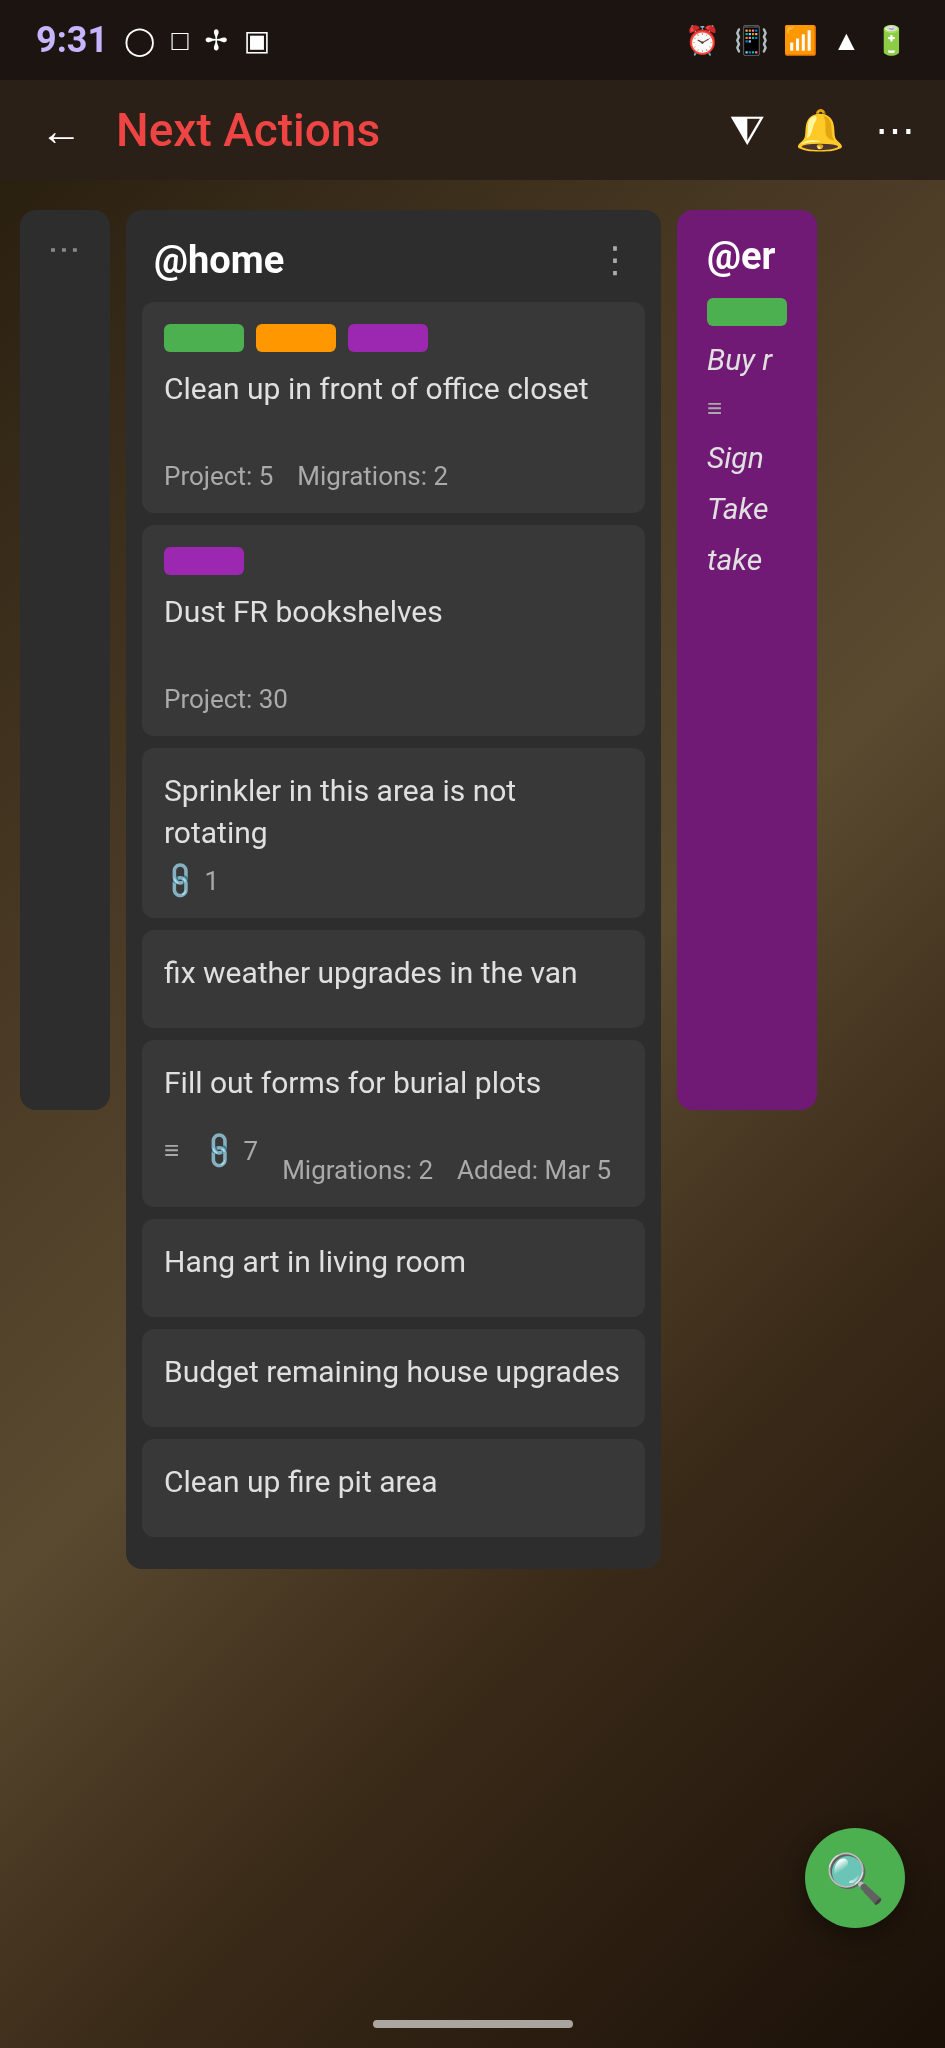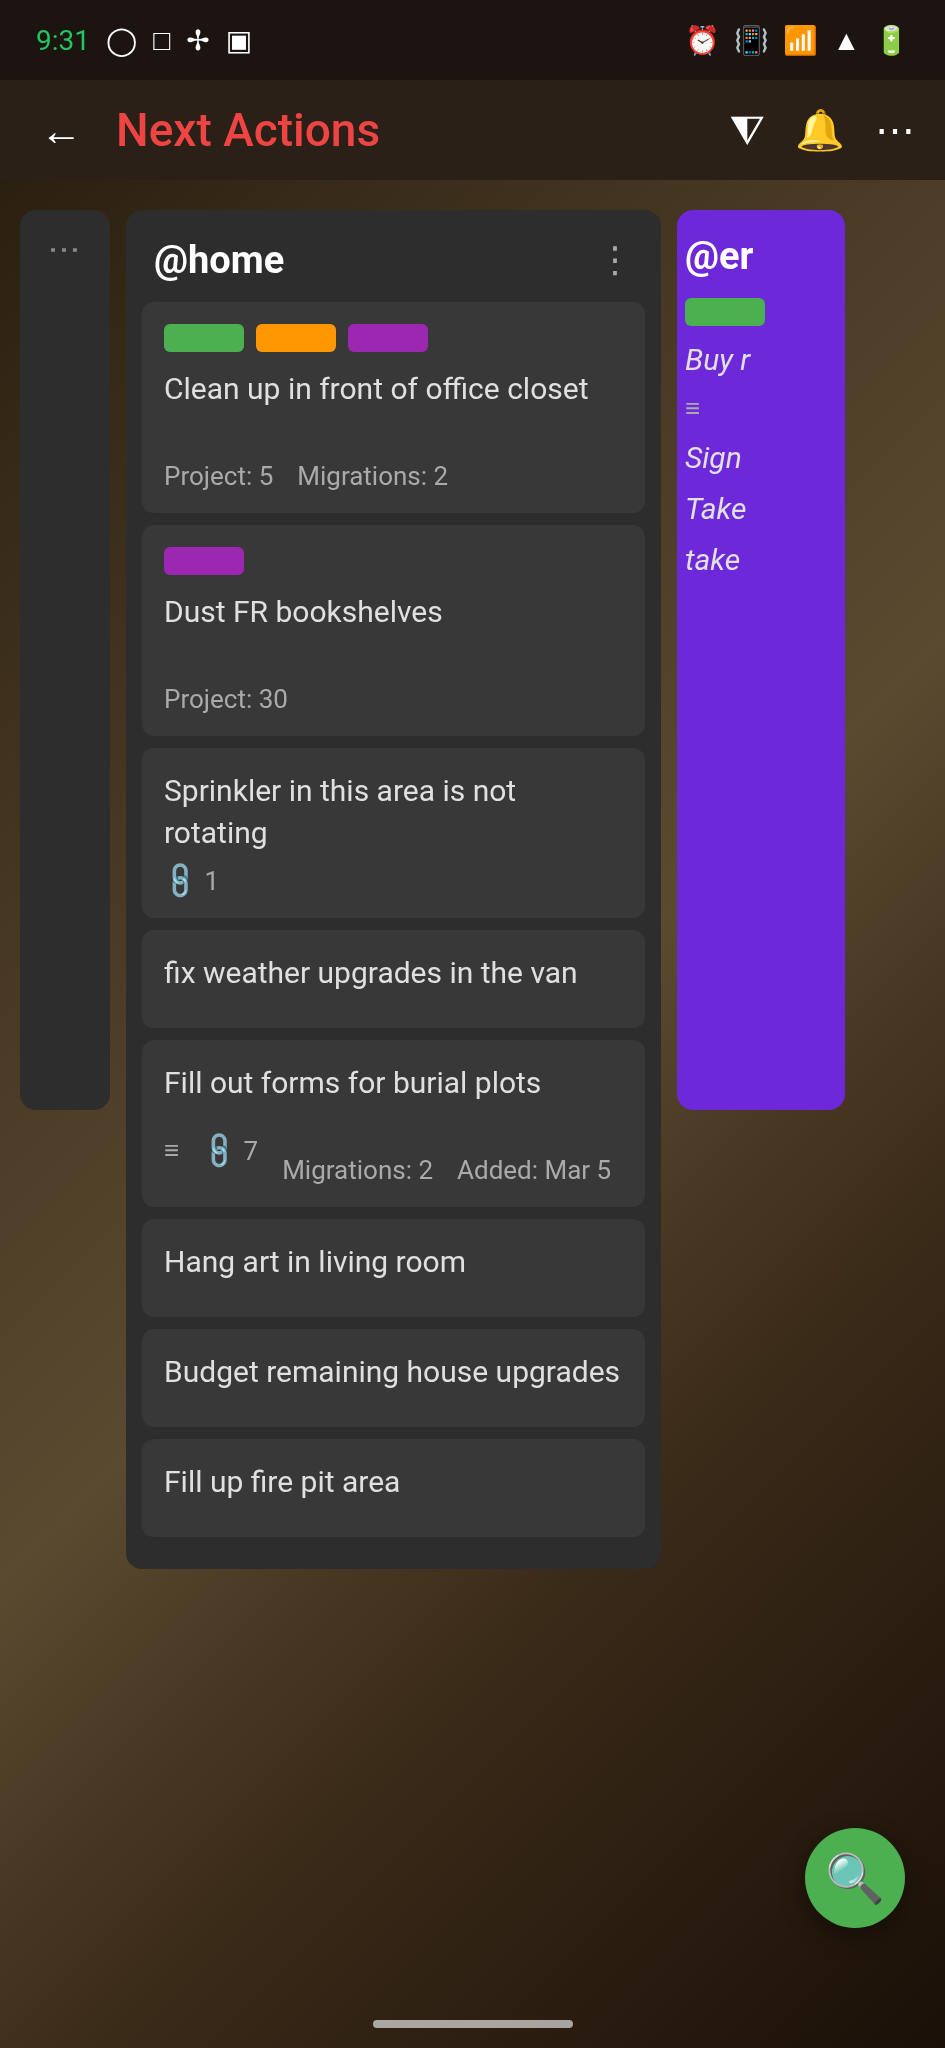--- a/index.html
+++ b/index.html
@@ -18,23 +18,23 @@
     .status-bar {
       background: #1c1410;
       height: 80px;
       display: flex;
       align-items: center;
       justify-content: space-between;
       padding: 0 36px;
     }
 
     .status-time {
-      color: #22c55e;
-      font-size: 28px;
-      font-weight: 400;
+      color: #c4b5fd;
+      font-size: 36px;
+      font-weight: 700;
     }
 
     .status-icons-left {
       display: flex;
       align-items: center;
       gap: 16px;
       margin-left: 16px;
     }
 
     .status-icons-right {
@@ -237,25 +237,25 @@
       justify-content: center;
       padding: 20px;
       color: #4caf50;
       font-size: 30px;
       cursor: pointer;
       margin-top: 8px;
     }
 
     
     .card-right-partial {
-      background: #6d28d9;
+      background: #701a75;
       border-radius: 16px;
-      width: 168px;
+      width: 140px;
       min-height: 900px;
-      padding: 24px 8px;
+      padding: 24px 30px;
       flex-shrink: 0;
       overflow: hidden;
     }
 
     .card-right-title {
       color: #ffffff;
       font-size: 38px;
       font-weight: 700;
       margin-bottom: 20px;
     }
@@ -416,21 +416,21 @@
 
       <div class="task-item">
         <div class="task-title">Hang art in living room</div>
       </div>
 
       <div class="task-item">
         <div class="task-title">Budget remaining house upgrades</div>
       </div>
 
       <div class="task-item">
-        <div class="task-title">Fill up fire pit area</div>
+        <div class="task-title">Clean up fire pit area</div>
       </div>
 
     </div>
 
     <div class="card-right-partial">
       <div class="card-right-title">@er</div>
       <div class="card-right-tag"></div>
       <div class="card-right-text">Buy r</div>
       <div class="card-right-icon">≡</div>
       <div class="card-right-text">Sign</div>

